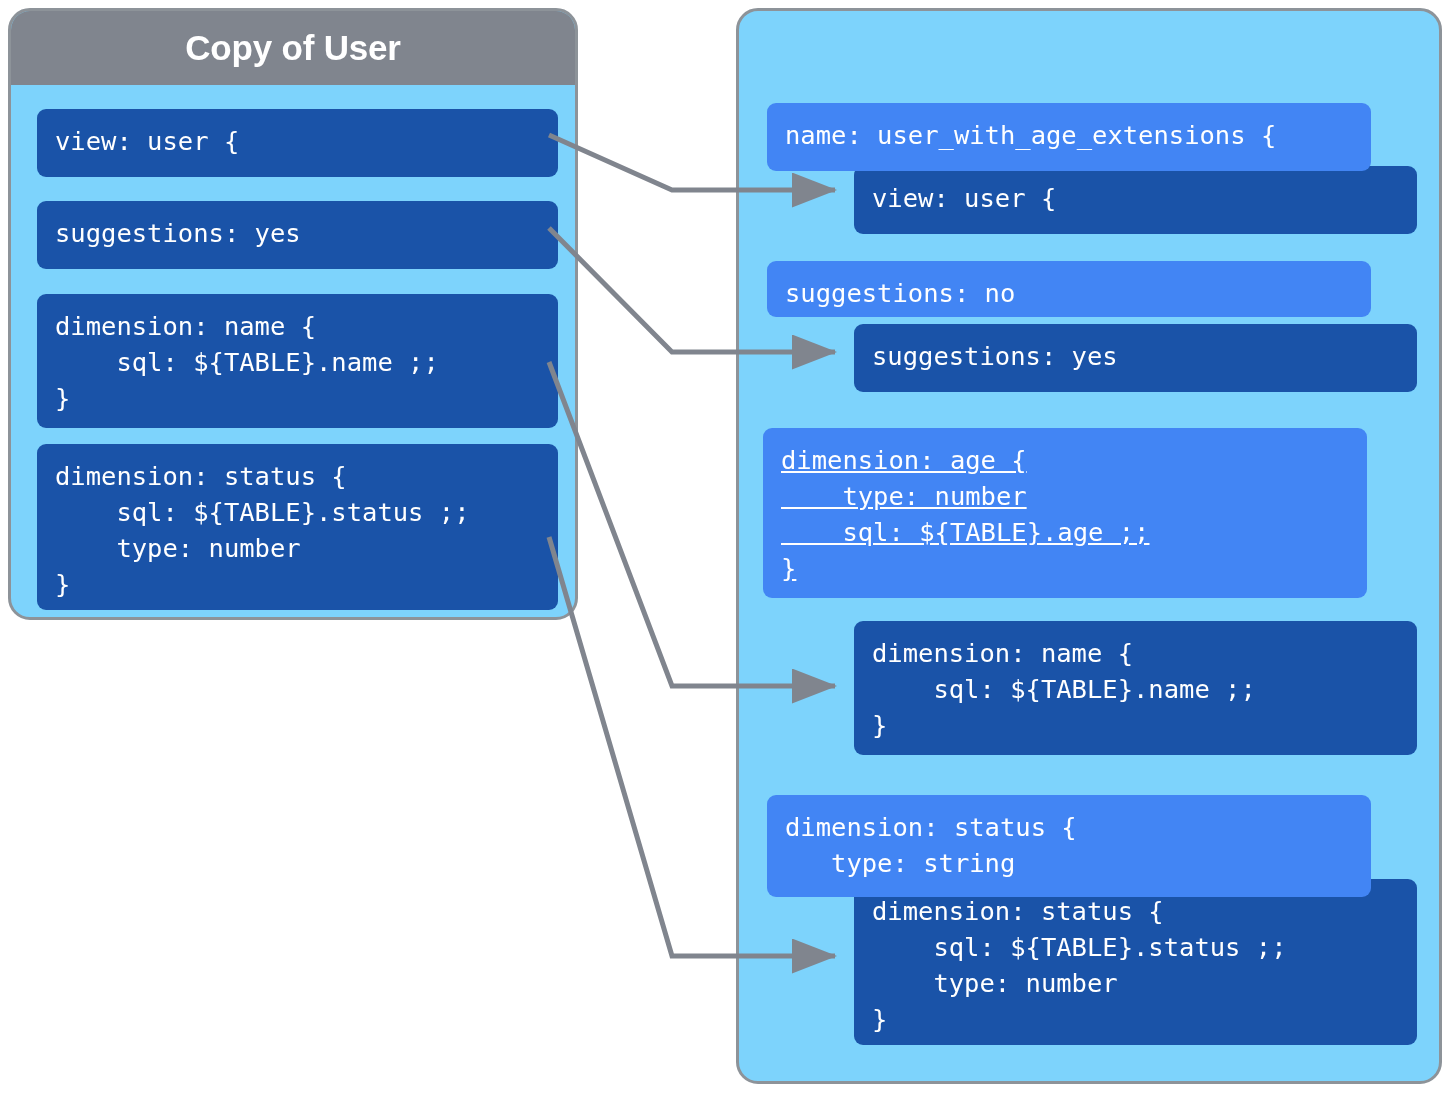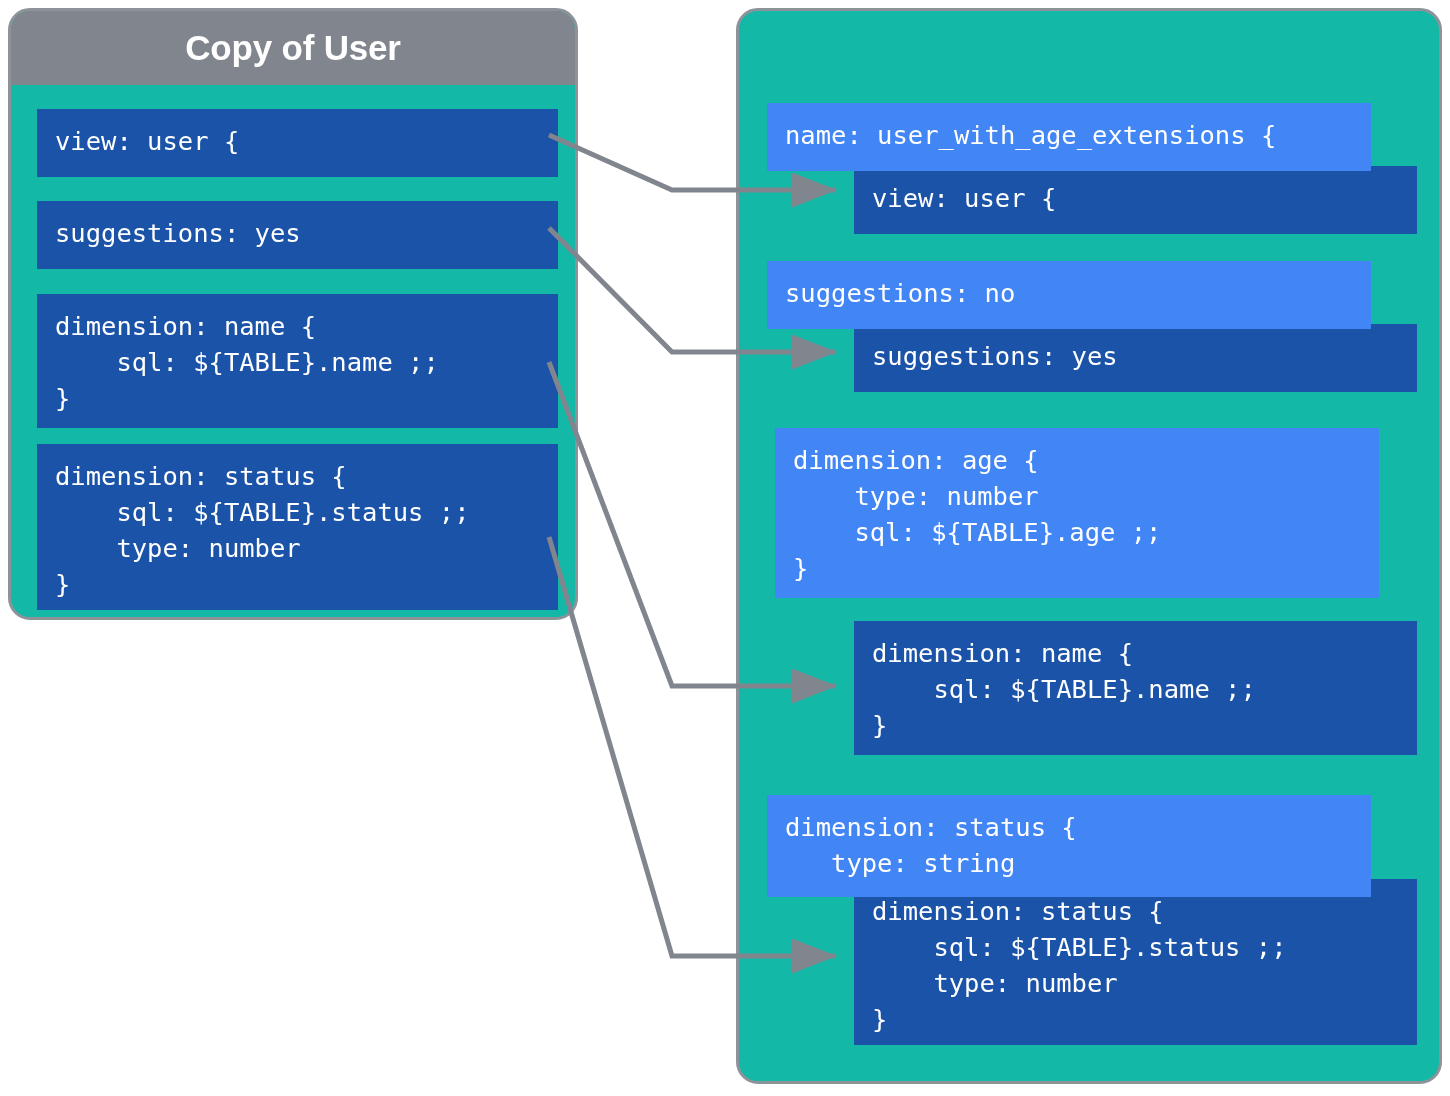--- a/index.html
+++ b/index.html
@@ -17,21 +17,21 @@
     overflow: hidden;
     background: #ffffff;
   }
 
   
   .panel {
     position: absolute;
     box-sizing: border-box;
     border: 3px solid #8d9399;
     border-radius: 22px;
-    background: #14b8a6;
+    background: #7dd3fc;
     overflow: hidden;
   }
   .panel-header {
     box-sizing: border-box;
     width: 100%;
     background: #80858e;
     color: #ffffff;
     font-size: 35px;
     font-weight: 700;
     text-align: center;
@@ -52,21 +52,21 @@
     top: 8px;
     width: 706px;
     height: 1076px;
   }
   #panel-right .panel-header { height: 74px; }
 
   
   .card {
     position: absolute;
     box-sizing: border-box;
-    border-radius: 0;
+    border-radius: 9px;
     color: #ffffff;
     font-family: "DejaVu Sans Mono", "Liberation Mono", monospace;
     font-size: 25.5px;
     line-height: 36px;
     white-space: pre;
     padding: 14px 18px;
     letter-spacing: 0px;
   }
   .card.dark  { background: #1a53a8; }
   .card.light { background: #4285f4; }
@@ -101,24 +101,24 @@
     sql: ${TABLE}.status ;;
     type: number
 }</div>
   </div>
 
   <div class="panel" id="panel-right">
 
     <div class="card light" style="left:28px; top:92px;  width:604px; height:68px; z-index:3;">name: user_with_age_extensions {</div>
     <div class="card dark" style="left:115px; top:155px; width:563px; height:68px; z-index:2;">view: user {</div>
 
-    <div class="card light" style="left:28px; top:250px; width:604px; height:68px; z-index:3;">suggestions: no</div>
+    <div class="card light" style="left:28px; top:250px; width:604px; height:56px; z-index:3;">suggestions: no</div>
     <div class="card dark" style="left:115px; top:313px; width:563px; height:68px; z-index:2;">suggestions: yes</div>
 
-    <div class="card light" style="left:36px; top:417px; width:604px; height:170px; z-index:3;">dimension: age {
+    <div class="card light" style="left:24px; top:417px; width:604px; height:170px; z-index:3;text-decoration:underline;">dimension: age {
     type: number
     sql: ${TABLE}.age ;;
 }</div>
 
     <div class="card dark" style="left:115px; top:610px; width:563px; height:134px; z-index:2;">dimension: name {
     sql: ${TABLE}.name ;;
 }</div>
 
     <div class="card light" style="left:28px; top:784px; width:604px; height:102px; z-index:3;">dimension: status {
    type: string</div>

